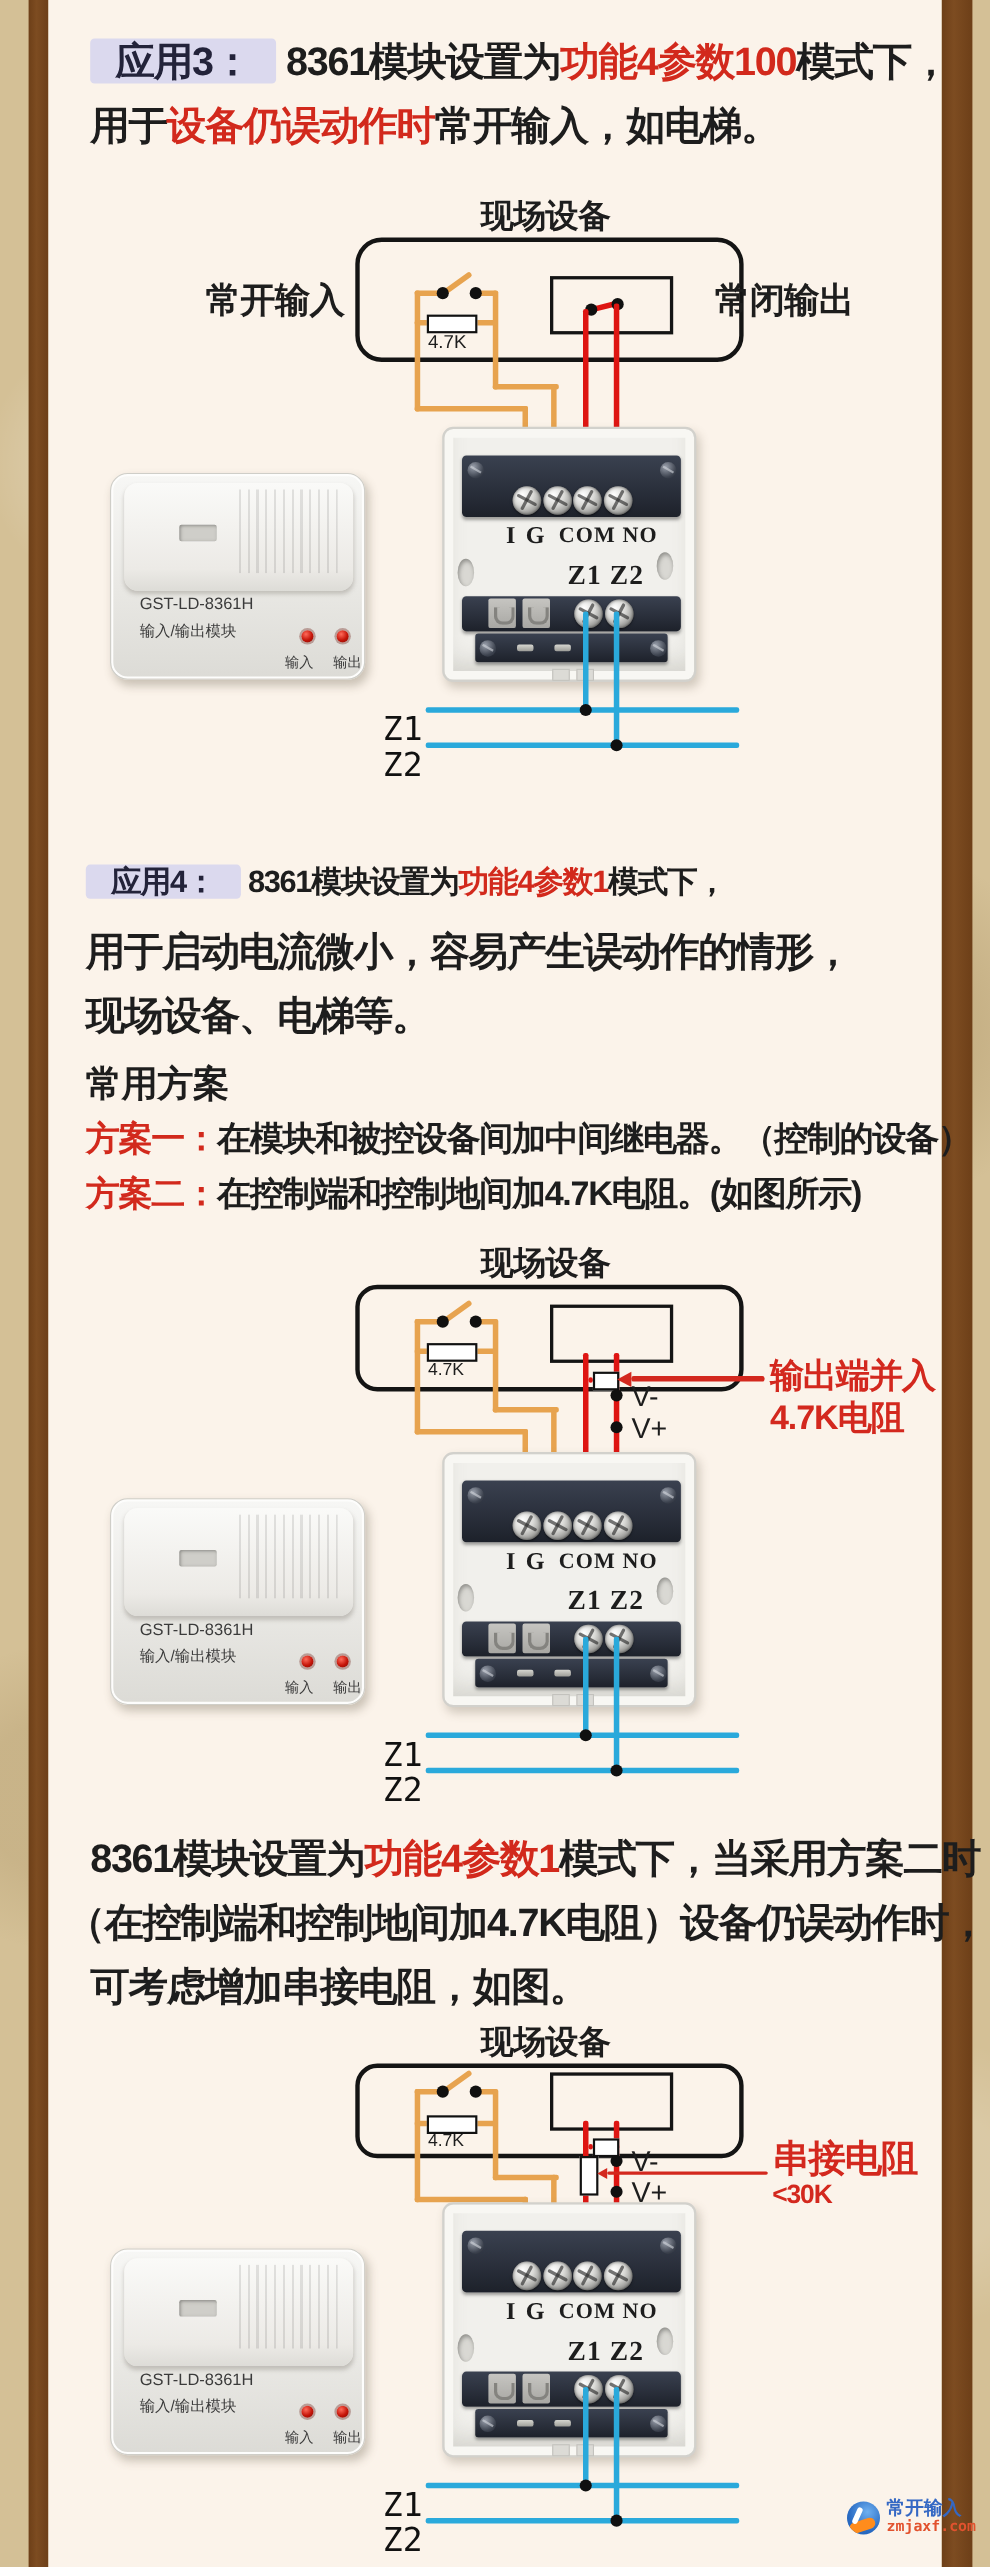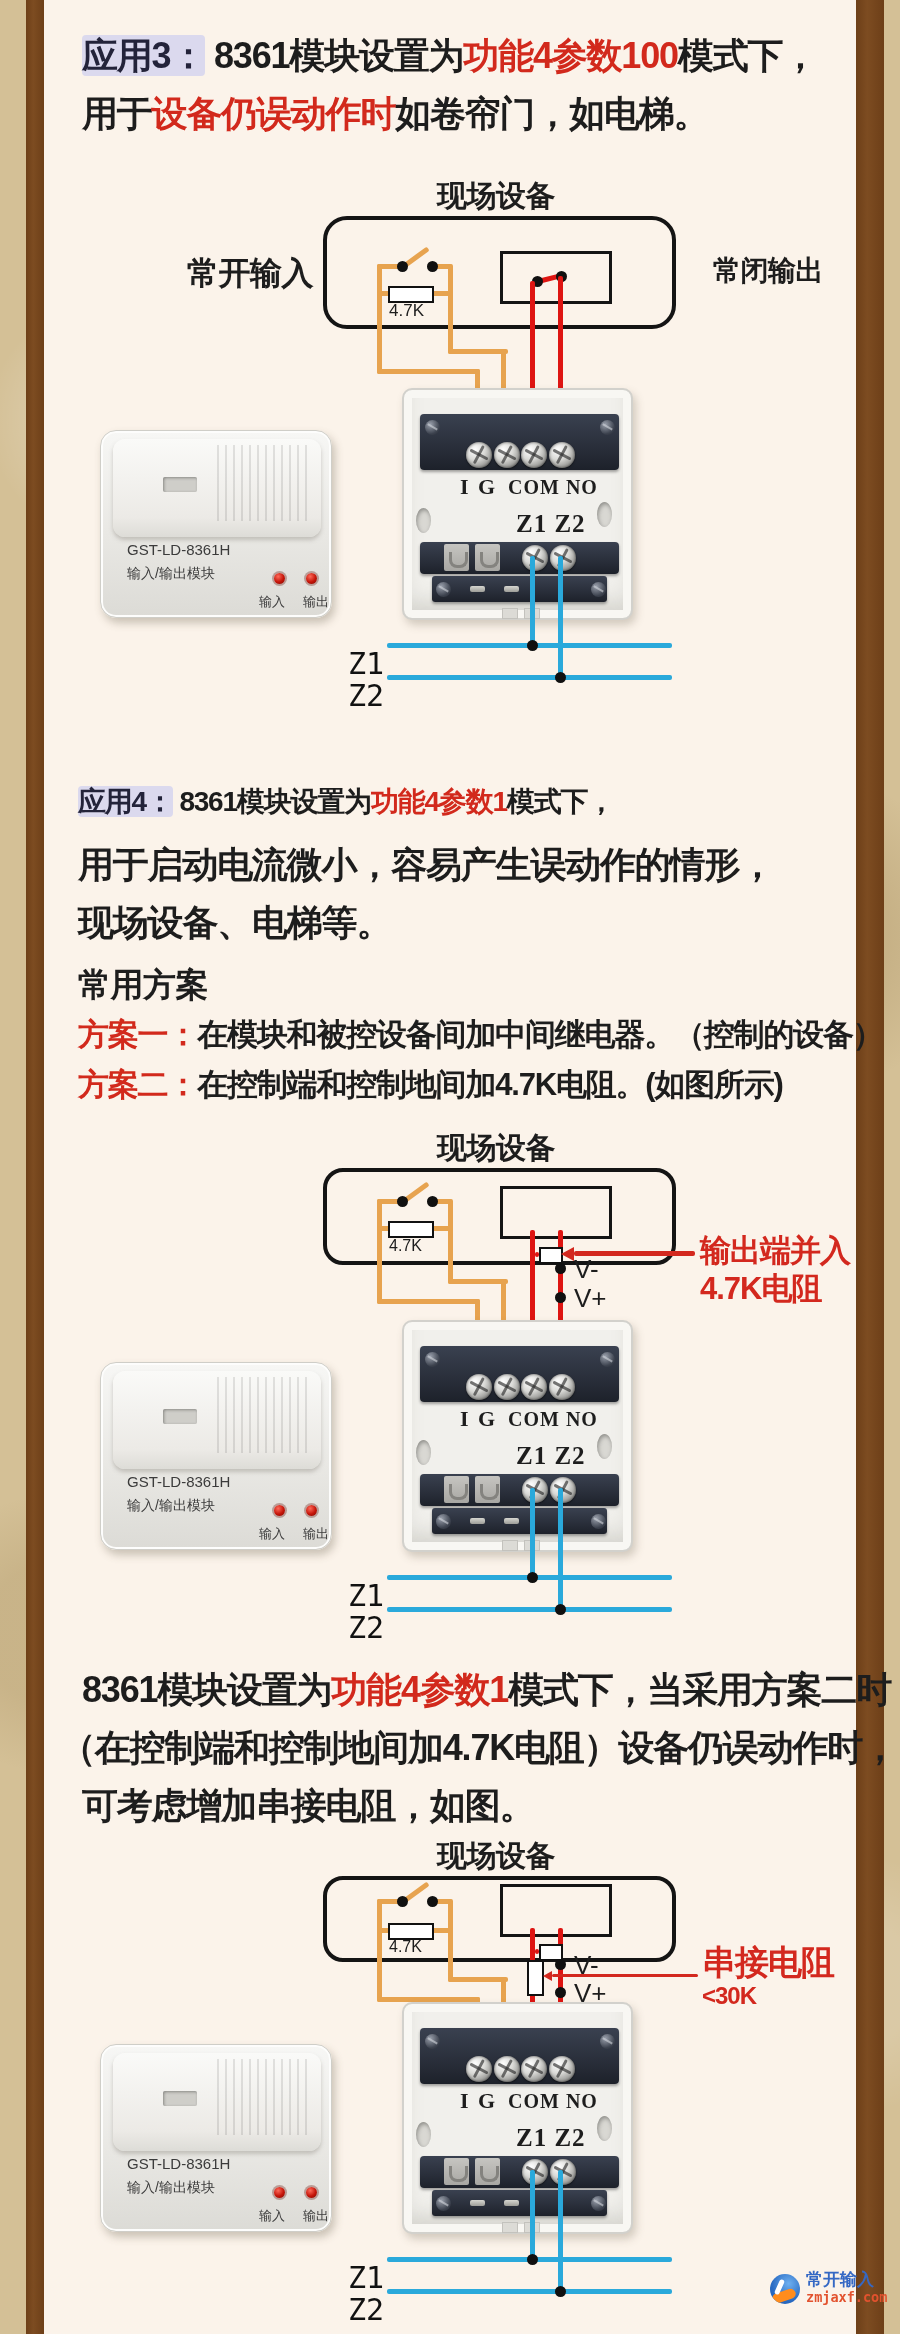--- a/index.html
+++ b/index.html
@@ -12,21 +12,21 @@
       radial-gradient(circle at 6% 70%, rgba(120,90,40,.12) 0 70px, transparent 140px),
       radial-gradient(circle at 95% 85%, rgba(255,255,255,.15) 0 60px, transparent 130px),
       #d4c096;
   }
   .abs{position:absolute}
   .band{position:absolute;top:0;height:2334px;background:linear-gradient(90deg,#6d3f18,#7d4c21 40%,#6d3f18)}
   .content{position:absolute;left:44px;top:0;width:812px;height:2334px;background:#fbf3ea}
   .txt{position:absolute;font-weight:700;color:#1d1d1d;white-space:nowrap;letter-spacing:-.5px}
   .tight{letter-spacing:-1.2px}
   .em{color:#d2291c}
-  .badge{background:#dbd9ee;border-radius:4px;padding:0 0;color:#23233a}
+  .badge{background:#dbd9ee;border-radius:4px;padding:0 23px;color:#23233a}
   .seg{position:absolute;border-radius:2px}
   .oj{background:#e7a34f}
   .rd{background:#de1512}
   .cy{background:#2aa9db}
   .thinrd{background:#d3281e}
   .dotb{position:absolute;background:#101010;border-radius:50%;width:11px;height:11px}
   .dbox{position:absolute;border:4px solid #141414;border-radius:24px}
   .ibox{position:absolute;border:3px solid #141414}
   .resz{position:absolute;background:#fff;border:2px solid #111}
   .plain{font-weight:400;letter-spacing:0}
@@ -78,27 +78,27 @@
 
 <div class="band" style="left:26px;width:18px"></div>
 <div class="band" style="left:856px;width:28px"></div>
 <div class="content"></div>
 
 <div class="txt tight" style="left:82px;top:32px;font-size:36px">
   <span class="badge">应用3：</span>
   <span>8361模块设置为</span><span class="em">功能4参数100</span><span>模式下，</span>
 </div>
 <div class="txt tight" style="left:82px;top:90px;font-size:36px">
-  <span>用于</span><span class="em">设备仍误动作时</span><span>如卷帘门，如电梯。</span>
+  <span>用于</span><span class="em">设备仍误动作时</span><span>常开输入，如电梯。</span>
 </div>
 
 <div class="txt" style="left:437px;top:176px;font-size:30px">现场设备</div>
 <div class="dbox" style="left:323px;top:216px;width:345px;height:105px"></div>
 <div class="txt" style="left:187px;top:252px;font-size:32px">常开输入</div>
-<div class="txt" style="left:713px;top:252px;font-size:28px">常闭输出</div>
+<div class="txt" style="left:650px;top:252px;font-size:32px">常闭输出</div>
 
 <div class="seg oj" style="left:377px;top:264px;width:28px;height:5px"></div>
 <div class="seg oj" style="left:436px;top:264px;width:16px;height:5px"></div>
 <div class="seg oj" style="left:404px;top:262px;width:29px;height:5px;transform:rotate(-36deg);transform-origin:2px 2px"></div>
 <div class="dotb" style="left:397px;top:261px"></div>
 <div class="dotb" style="left:427px;top:261px"></div>
 <div class="seg oj" style="left:377px;top:264px;width:5px;height:110px"></div>
 <div class="seg oj" style="left:448px;top:264px;width:5px;height:90px"></div>
 <div class="seg oj" style="left:377px;top:291px;width:13px;height:5px"></div>
 <div class="seg oj" style="left:428px;top:291px;width:24px;height:5px"></div>

